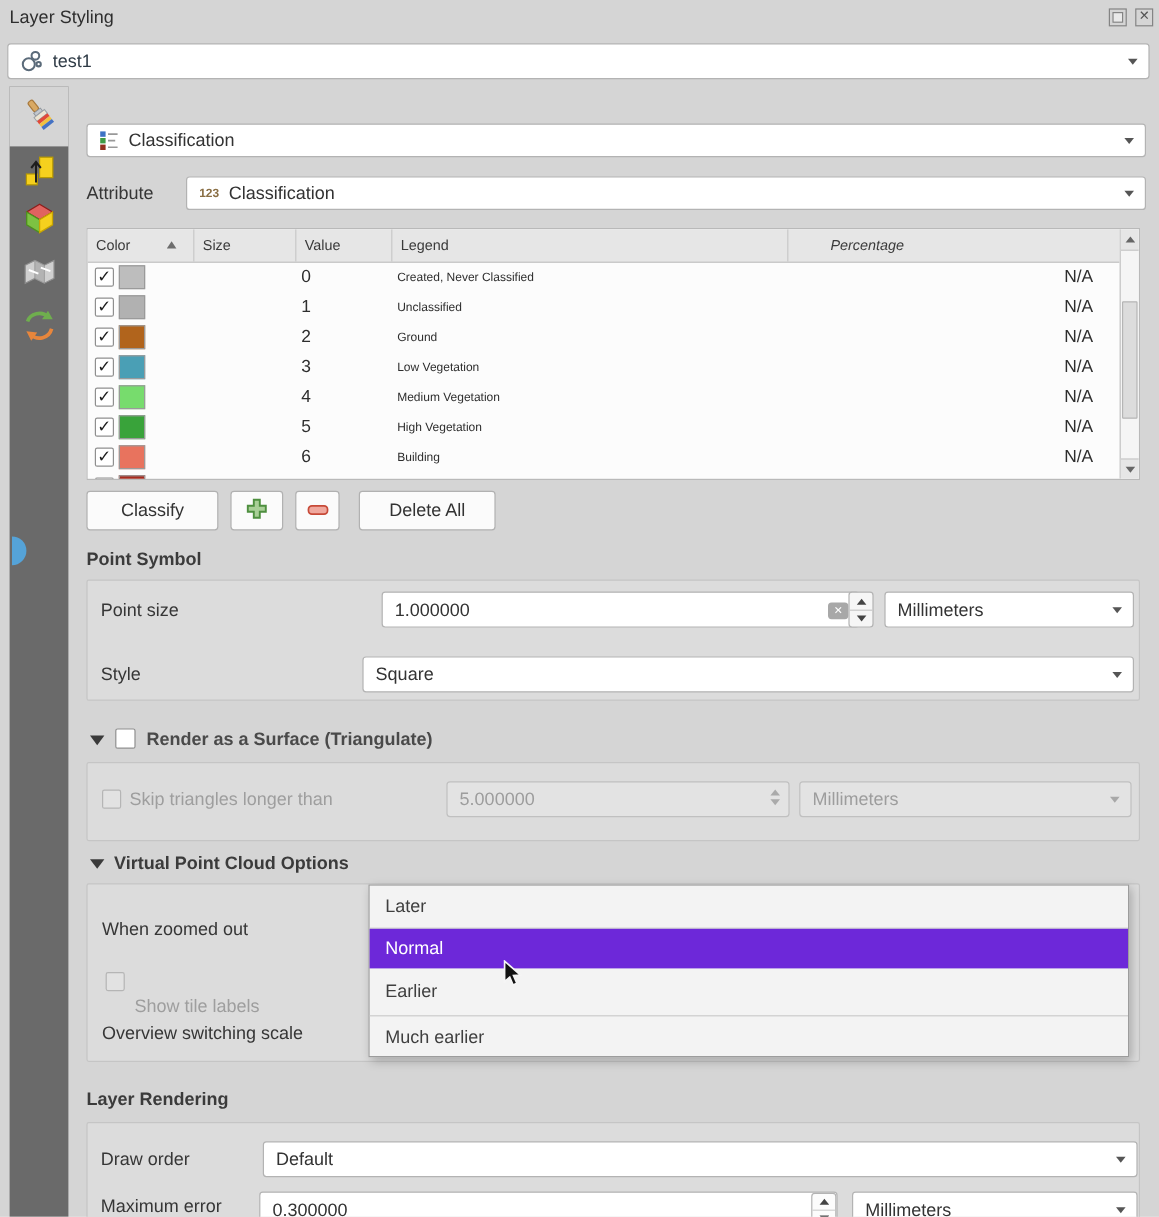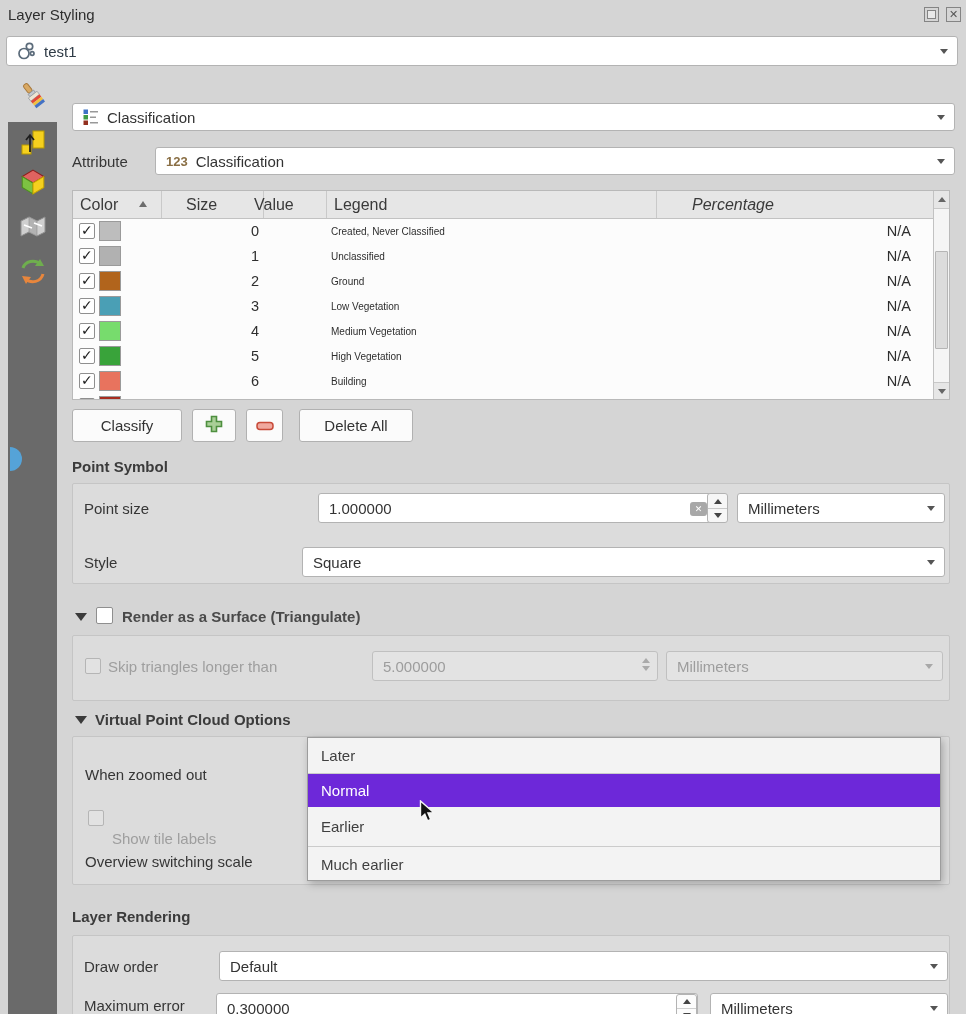--- a/index.html
+++ b/index.html
@@ -24,21 +24,21 @@
   .field{position:absolute;background:#fff;border:1px solid #b3b3b3;border-radius:3px;
          display:flex;align-items:center;padding:0 10px;font-size:15px;color:#333;box-sizing:border-box;}
   .field.dis{background:#e3e3e3;color:#9d9d9d;border-color:#c0c0c0;}
   .spinbox{position:absolute;background:#f6f6f6;border:1px solid #b3b3b3;border-radius:3px;box-sizing:border-box;}
   .utri{width:0;height:0;border-left:4px solid transparent;border-right:4px solid transparent;border-bottom:5px solid #444;margin:auto;}
   .dtri{width:0;height:0;border-left:4px solid transparent;border-right:4px solid transparent;border-top:5px solid #444;margin:auto;}
   
   #tbl{position:absolute;left:72px;top:190px;width:878px;height:210px;background:#fcfcfc;
        border:1px solid #b9b9b9;box-sizing:border-box;overflow:hidden;}
   .thead{position:absolute;left:0;top:0;width:860px;height:27px;background:#e6e6e6;border-bottom:1px solid #c2c2c2;}
-  .thc{position:absolute;top:0;height:27px;line-height:27px;font-size:16px;color:#3a3a3a;
+  .thc{position:absolute;top:0;height:27px;line-height:27px;font-size:12px;color:#3a3a3a;
        border-right:1px solid #c9c9c9;box-sizing:border-box;padding-left:7px;}
   .trow{position:relative;height:25px;}
   .trow .chk{position:absolute;left:6px;top:4px;}
   .swatch{position:absolute;left:26px;top:2px;width:22px;height:20px;border:1px solid #9a9a9a;box-sizing:border-box;}
   .tval{position:absolute;left:178px;top:0;line-height:25px;font-size:14.5px;color:#2e2e2e;}
   .tleg{position:absolute;left:258px;top:0;line-height:25px;font-size:10px;color:#2e2e2e;}
   .tpct{position:absolute;right:22px;top:0;line-height:25px;font-size:14.5px;color:#2e2e2e;}
   .ckg{position:absolute;left:1px;top:-2px;font-size:14px;font-weight:bold;color:#1c1c1c;}
   
   #popup{position:absolute;left:307px;top:737px;width:634px;height:144px;background:#f3f3f3;
@@ -132,32 +132,32 @@
         <rect x="0.5" y="11.5" width="4.5" height="4.5" fill="#93301f"></rect>
         <path d="M7 2.7 H15 M7 8.2 H13 M7 13.7 H15" stroke="#999" stroke-width="1.4"></path>
       </svg>
     </span>
     <span>Classification</span>
     <span class="arrow"></span>
   </div>
 
   <div class="lbl" style="left:72px;top:153px;">Attribute</div>
   <div class="combo" style="left:155px;top:147px;width:800px;height:28px;">
-    <span style="font-size:13px;font-weight:bold;color:#8a6f45;margin-right:8px;letter-spacing:0;">123</span>
+    <span style="font-size:10px;font-weight:bold;color:#8a6f45;margin-right:8px;letter-spacing:0;">123</span>
     <span>Classification</span>
     <span class="arrow"></span>
   </div>
 
   <div id="tbl">
     <div class="thead">
       <div class="thc" style="left:0;width:89px;">
         <span>Color</span>
         <span style="position:absolute;left:66px;top:10px;width:0;height:0;border-left:4.5px solid transparent;border-right:4.5px solid transparent;border-bottom:6px solid #6d6d6d;"></span>
       </div>
-      <div class="thc" style="left:89px;width:85px;margin-left:17px;"><span>Size</span></div>
+      <div class="thc" style="left:89px;width:85px;"><span>Size</span></div>
       <div class="thc" style="left:174px;width:80px;"><span>Value</span></div>
       <div class="thc" style="left:254px;width:330px;"><span>Legend</span></div>
       <div class="thc" style="left:612px;width:278px;border-right:none;font-style:italic;"><span>Percentage</span></div>
     </div>
 
     <div class="abs" style="left:0;top:28px;width:860px;">
 
       <div class="trow">
         <span class="cb chk">
             <span class="ckg">✓</span>

